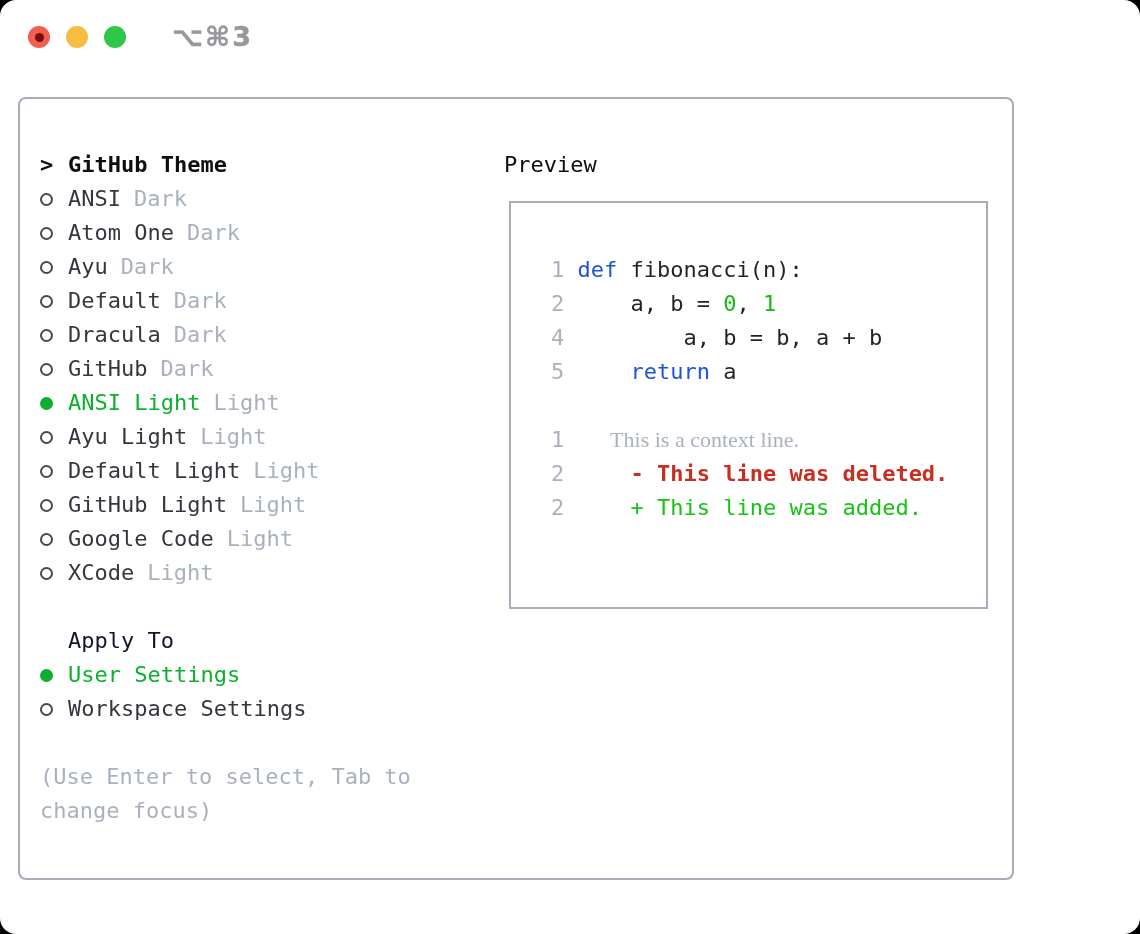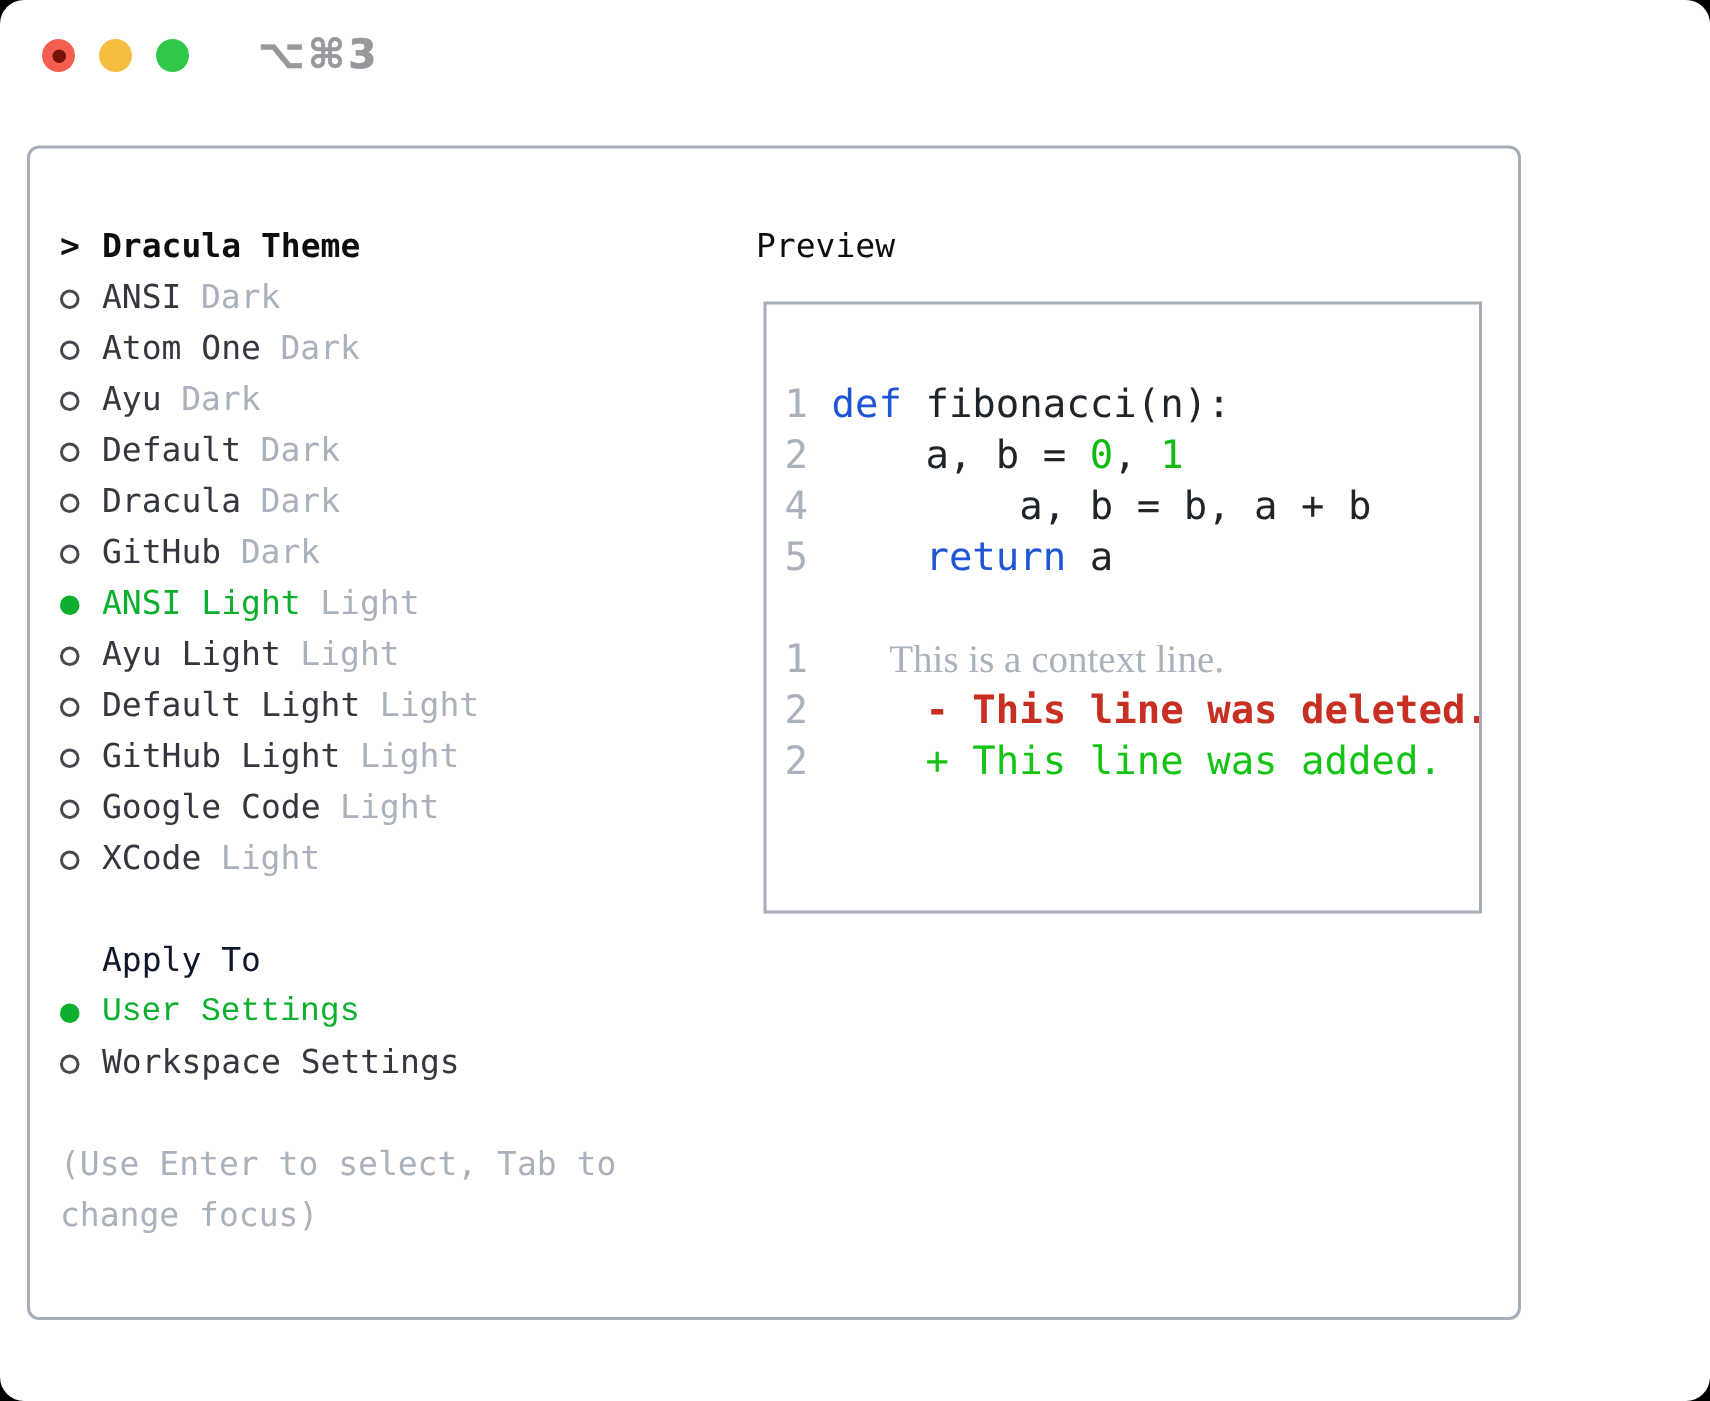--- a/index.html
+++ b/index.html
@@ -36,32 +36,32 @@
   .marker{width:28px;flex:0 0 28px;display:flex;align-items:center;}
   .prompt{font-weight:700;color:#0c0e10;display:inline-block;width:28px;}
   .circle{width:13px;height:13px;border-radius:50%;border:2.5px solid #45494e;box-sizing:border-box;background:transparent;}
   .circle.filled{border-color:var(--green,#0db02e);background:var(--green,#0db02e);}
   .header-label{font-weight:700;color:#0c0e10;}
   .theme-name{color:#34383e;text-align:right;}
   .theme-name.selected{color:var(--green,#0db02e);}
   .variant{color:var(--muted,#a9b1bd);margin-left:13px;}
   .apply-label{color:#0f172a;}
   .option-name{color:#34383e;}
-  .option-name.selected{color:var(--green,#0db02e);font-family:Liberation Mono, monospace;}
+  .option-name.selected{color:var(--green,#0db02e);}
   .help-line{color:var(--muted,#a9b1bd);text-align:right;}
   .spacer{height:34px;}
   
   .preview-col{position:absolute;left:484px;top:49px;width:500px;}
   .preview-header{height:34px;line-height:34px;font-size:22px;font-weight:400;color:#0c0e10;}
   .preview-box{
     margin-top:19px;margin-left:5px;width:479px;height:408px;
     border:2px solid var(--border,#a6adb7);box-sizing:border-box;
     padding:16px 0 0 12px;overflow:hidden;background:#fff;
   }
-  .pline{height:34px;line-height:34px;font-size:26px;white-space:pre;}
+  .pline{height:34px;line-height:34px;font-size:22px;white-space:pre;margin-left:28px;}
   .c-lineno{color:var(--muted,#9aa3b0);}
   .c-fg{color:#1f2429;}
   .c-kw{color:var(--kw,#1e55d4);}
   .c-lit{color:var(--lit,#12ba12);}
   .c-fn{color:var(--fn,#16bfc4);}
   .c-ctx{color:var(--muted,#9aa3b0);font-family:Liberation Serif, serif;}
   .c-del{color:var(--del,#c62f21);font-weight:bold;}
   .c-add{color:var(--add,#14c314);}
 </style>
 </head>
@@ -76,21 +76,21 @@
     <span class="light yellow"></span>
     <span class="light green"></span>
     <span class="window-title">⌥⌘3</span>
   </div>
 
   <div class="panel">
 
     <div class="left-col">
       <div class="row">
         <span class="marker prompt">&gt;</span>
-        <span class="header-label">Dracula Theme</span>
+        <span class="header-label">GitHub Theme</span>
       </div>
 
       <div id="theme-rows">
           <div class="row"><span class="marker"><span class="circle"></span></span><span class="theme-name">ANSI</span><span class="variant">Dark</span></div>
           <div class="row"><span class="marker"><span class="circle"></span></span><span class="theme-name">Atom One</span><span class="variant">Dark</span></div>
           <div class="row"><span class="marker"><span class="circle"></span></span><span class="theme-name">Ayu</span><span class="variant">Dark</span></div>
           <div class="row"><span class="marker"><span class="circle"></span></span><span class="theme-name">Default</span><span class="variant">Dark</span></div>
           <div class="row"><span class="marker"><span class="circle"></span></span><span class="theme-name">Dracula</span><span class="variant">Dark</span></div>
           <div class="row"><span class="marker"><span class="circle"></span></span><span class="theme-name">GitHub</span><span class="variant">Dark</span></div>
           <div class="row"><span class="marker"><span class="circle filled"></span></span><span class="theme-name selected">ANSI Light</span><span class="variant">Light</span></div>

